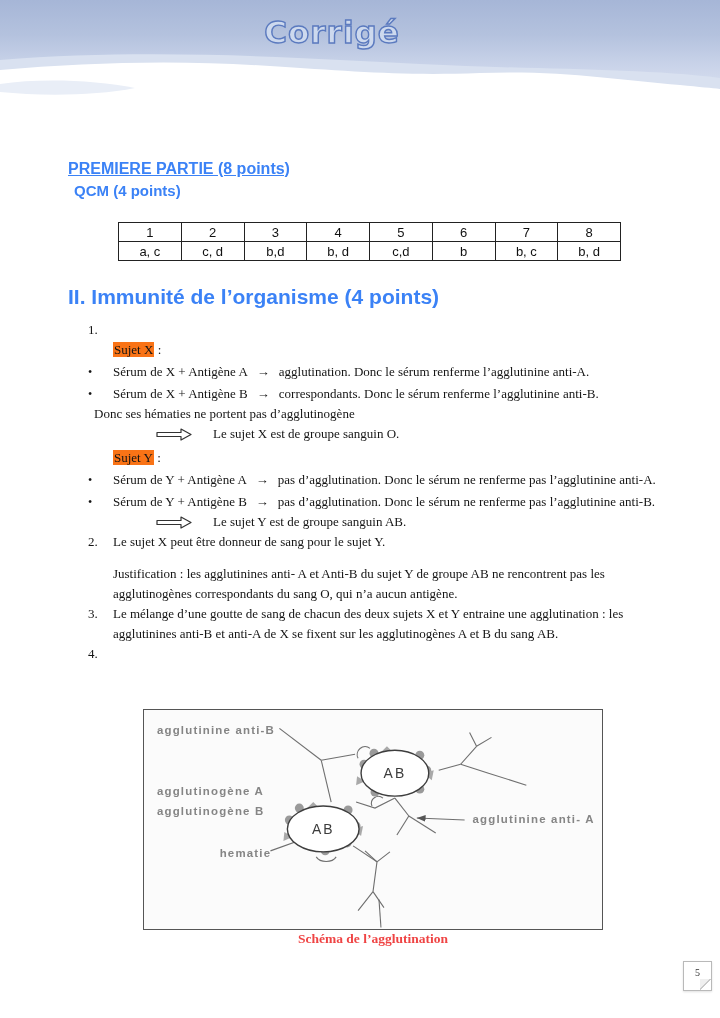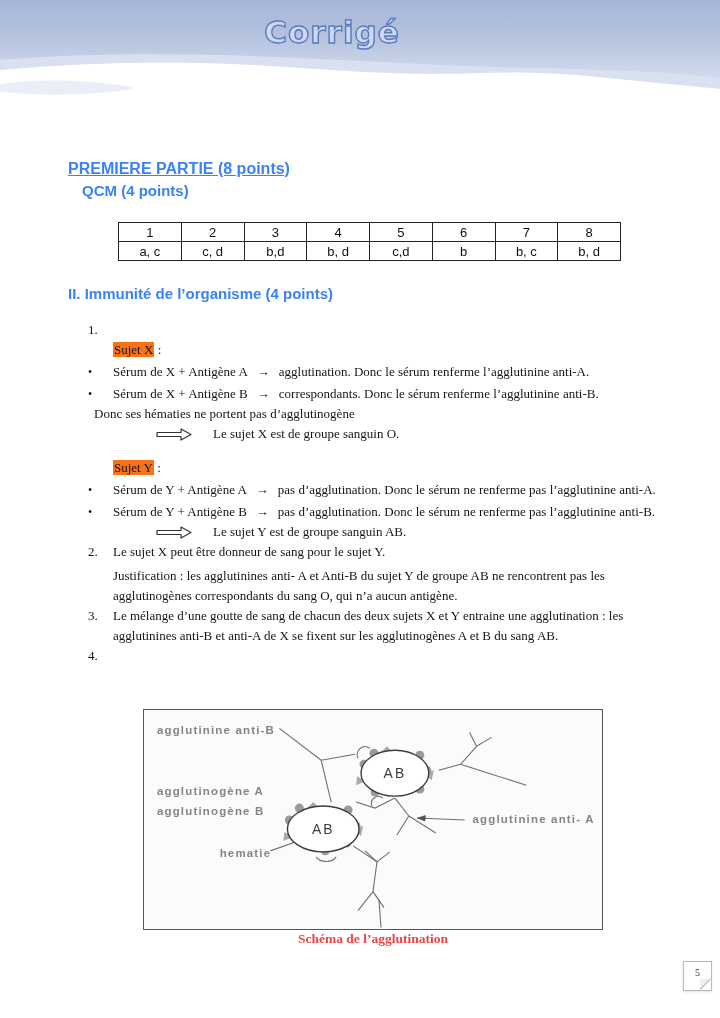--- a/index.html
+++ b/index.html
@@ -20,22 +20,22 @@
     letter-spacing:1px; color:#cdd9ee;
     -webkit-text-stroke:1.4px #5b7abf;
     text-shadow:0 0 1px #7e97c9;
   }
   .wave-svg { position:absolute; left:0; bottom:0; width:720px; height:60px; display:block; }
 
   
   .h-sans { font-family:"Liberation Sans", sans-serif; font-weight:bold; color:#3b82f6; }
   .h1 { position:absolute; left:68px; top:160px; font-size:16px; }
   .h1 span { text-decoration:underline; }
-  .h2 { position:absolute; left:82px; top:182px; font-size:15px; }
-  .h3 { position:absolute; left:68px; top:285px; font-size:15px; }
+  .h2 { position:absolute; left:74px; top:182px; font-size:15px; }
+  .h3 { position:absolute; left:68px; top:285px; font-size:21px; }
 
   
   .qcm { position:absolute; left:118px; top:222px; width:503px;
          border-collapse:collapse; table-layout:fixed;
          font-family:"Liberation Sans", sans-serif; font-size:13px; color:#111; }
   .qcm td { border:1px solid #222; text-align:center; height:19px; padding:0; }
 
   
   .content { position:absolute; left:88px; top:320px; width:592px;
              font-size:13px; line-height:20px; }
@@ -43,22 +43,22 @@
   .num { width:25px; flex:0 0 25px; }
   .body-text { flex:1; }
   .subject-line { margin-left:25px; }
   .hl { background:#f97316; padding:0 1px; }
   .bullet-row { display:flex; margin-top:2px; }
   .dot { width:25px; flex:0 0 25px; font-size:12px; }
   .note { margin-left:6px; }
   .conclusion { display:flex; align-items:center; margin-left:67px; }
   .conclusion .dbl { flex:0 0 auto; margin-right:20px; display:inline-flex; }
   .arr { padding:0 9px; white-space:pre; }
-  .gap-top { margin-top:14px; }
-  .para + .para { margin-top:4px; }
+  .gap-top { margin-top:4px; }
+  .para + .para { margin-top:12px; }
 
   
   .diagram-box { position:absolute; left:143px; top:709px; width:460px; height:221px;
                  border:1px solid #555; background:#fbfbfb; }
   .diagram-box svg { display:block; width:100%; height:100%; }
   .diag-label { font-family:"Liberation Sans", sans-serif; font-size:11.5px;
                 fill:#858585; letter-spacing:1.2px; font-weight:bold; }
   .cell-label { font-family:"Liberation Sans", sans-serif; font-size:14px;
                 fill:#3c3c3c; letter-spacing:2px; }
   .caption { position:absolute; left:143px; top:931px; width:460px; text-align:center;

